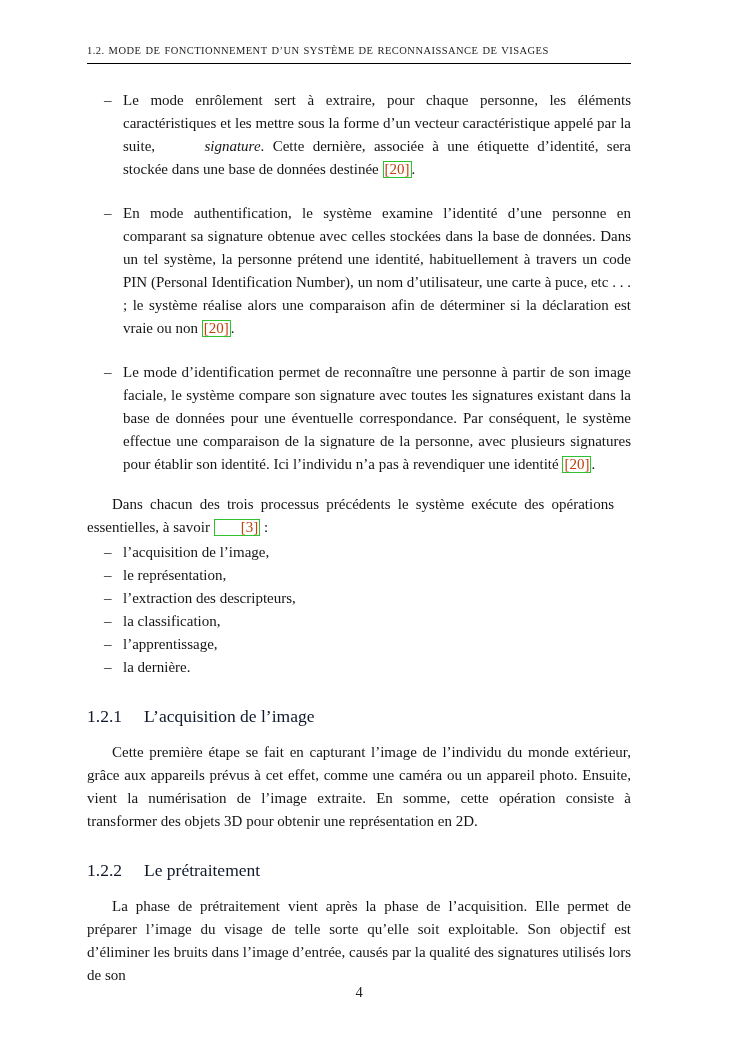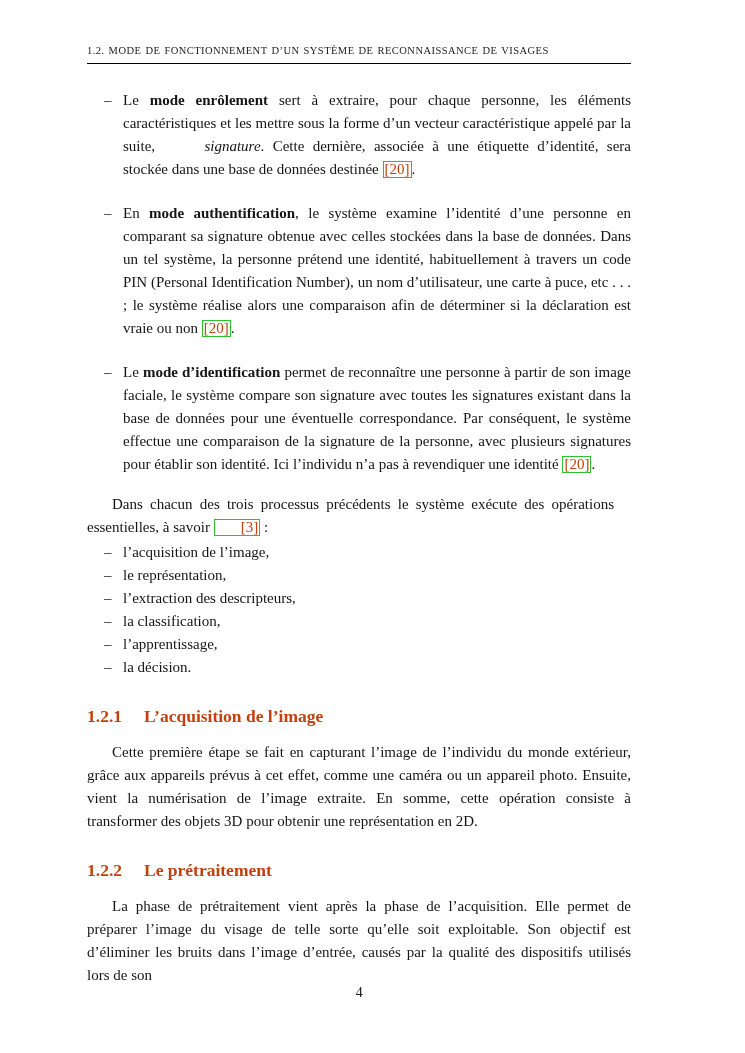--- a/index.html
+++ b/index.html
@@ -29,43 +29,43 @@
   
   .itemize { margin: 25px 0 0 0; padding: 0; list-style: none; }
   .item {
     position: relative;
     padding-left: 36px;
     text-align: justify;
     margin-bottom: 21px;
   }
   .item:last-child { margin-bottom: 0; }
   .item .marker { position: absolute; left: 17px; top: 0; }
-  .item b { font-weight: bold; }
+  .item b { font-weight: normal; }
   .item i { font-style: italic; margin-left: 41px; }
   
   .cite {
     border: 1.8px solid #2dc22d;
     padding: 0 1px;
     line-height: 15px;
     display: inline-block;
     color: #c2410c;
     text-decoration: none;
     cursor: pointer;
   }
   
   .para { margin: 17px 17px 0 0; text-indent: 25px; text-align: justify; }
   
   .ops { margin: 2px 0 0 0; padding: 0; list-style: none; }
   .ops .item { margin-bottom: 0; text-align: left; }
   
   .sec-heading {
     font-size: 17.5px;
     line-height: 22px;
-    font-weight: bold;
-    color: #c2410c;
+    font-weight: normal;
+    color: #0f172a;
     margin: 26px 0 14px 0;
   }
   .sec-heading .sec-num { margin-right: 22px; }
   .sec-para { margin: 0; text-indent: 25px; text-align: justify; }
   
   .page-footer {
     position: absolute;
     top: 981px;
     left: 0;
     width: 100%;
@@ -92,28 +92,28 @@
   </div>
 
   <p class="para"><span>Dans chacun des trois processus précédents le système exécute des opérations essentielles, à savoir </span><span class="cite">[3]</span><span> :</span></p>
 
   <div class="ops">
     <div class="item"><span class="marker">–</span><span>l’acquisition de l’image,</span></div>
     <div class="item"><span class="marker">–</span><span>le représentation,</span></div>
     <div class="item"><span class="marker">–</span><span>l’extraction des descripteurs,</span></div>
     <div class="item"><span class="marker">–</span><span>la classification,</span></div>
     <div class="item"><span class="marker">–</span><span>l’apprentissage,</span></div>
-    <div class="item"><span class="marker">–</span><span>la décision.</span></div>
+    <div class="item"><span class="marker">–</span><span>la dernière.</span></div>
   </div>
 
   <h2 class="sec-heading"><span class="sec-num">1.2.1</span><span>L’acquisition de l’image</span></h2>
 
   <p class="sec-para">Cette première étape se fait en capturant l’image de l’individu du monde extérieur, grâce aux appareils prévus à cet effet, comme une caméra ou un appareil photo. Ensuite, vient la numérisation de l’image extraite. En somme, cette opération consiste à transformer des objets 3D pour obtenir une représentation en 2D.</p>
 
   <h2 class="sec-heading"><span class="sec-num">1.2.2</span><span>Le prétraitement</span></h2>
 
-  <p class="sec-para">La phase de prétraitement vient après la phase de l’acquisition. Elle permet de préparer l’image du visage de telle sorte qu’elle soit exploitable. Son objectif est d’éliminer les bruits dans l’image d’entrée, causés par la qualité des dispositifs utilisés lors de son</p>
+  <p class="sec-para">La phase de prétraitement vient après la phase de l’acquisition. Elle permet de préparer l’image du visage de telle sorte qu’elle soit exploitable. Son objectif est d’éliminer les bruits dans l’image d’entrée, causés par la qualité des signatures utilisés lors de son</p>
 
   <div class="page-footer">
     <span>4</span>
   </div>
 
 </div>
 
 </body></html>

